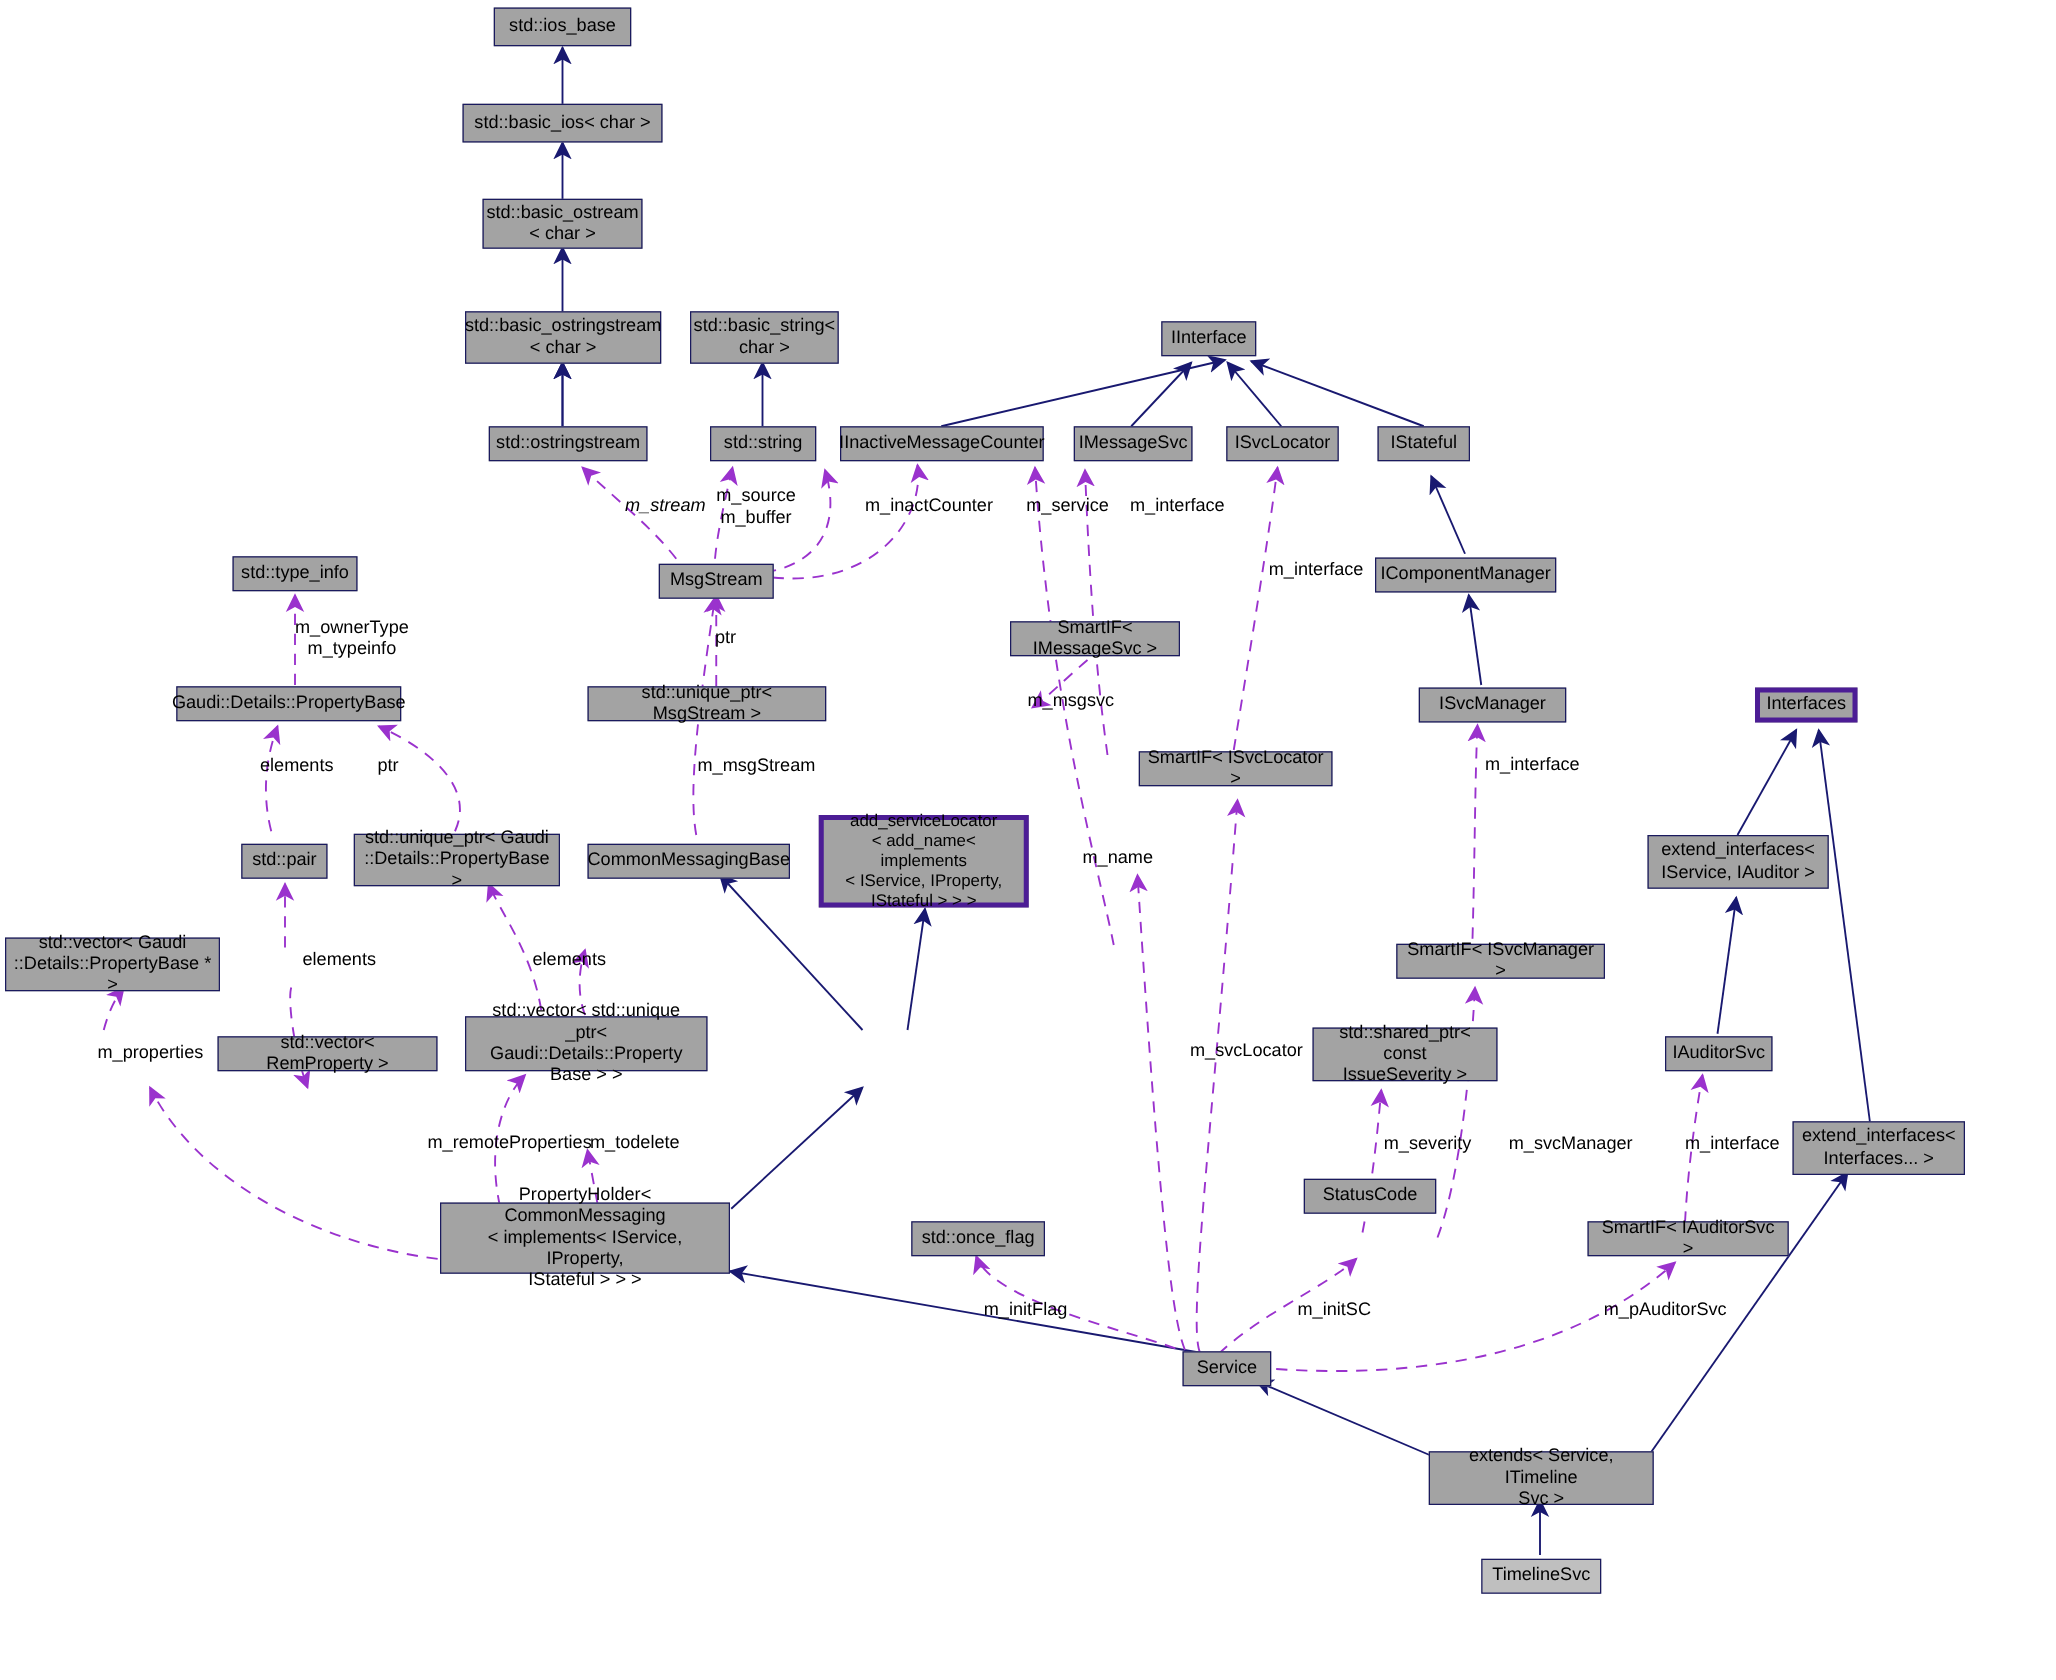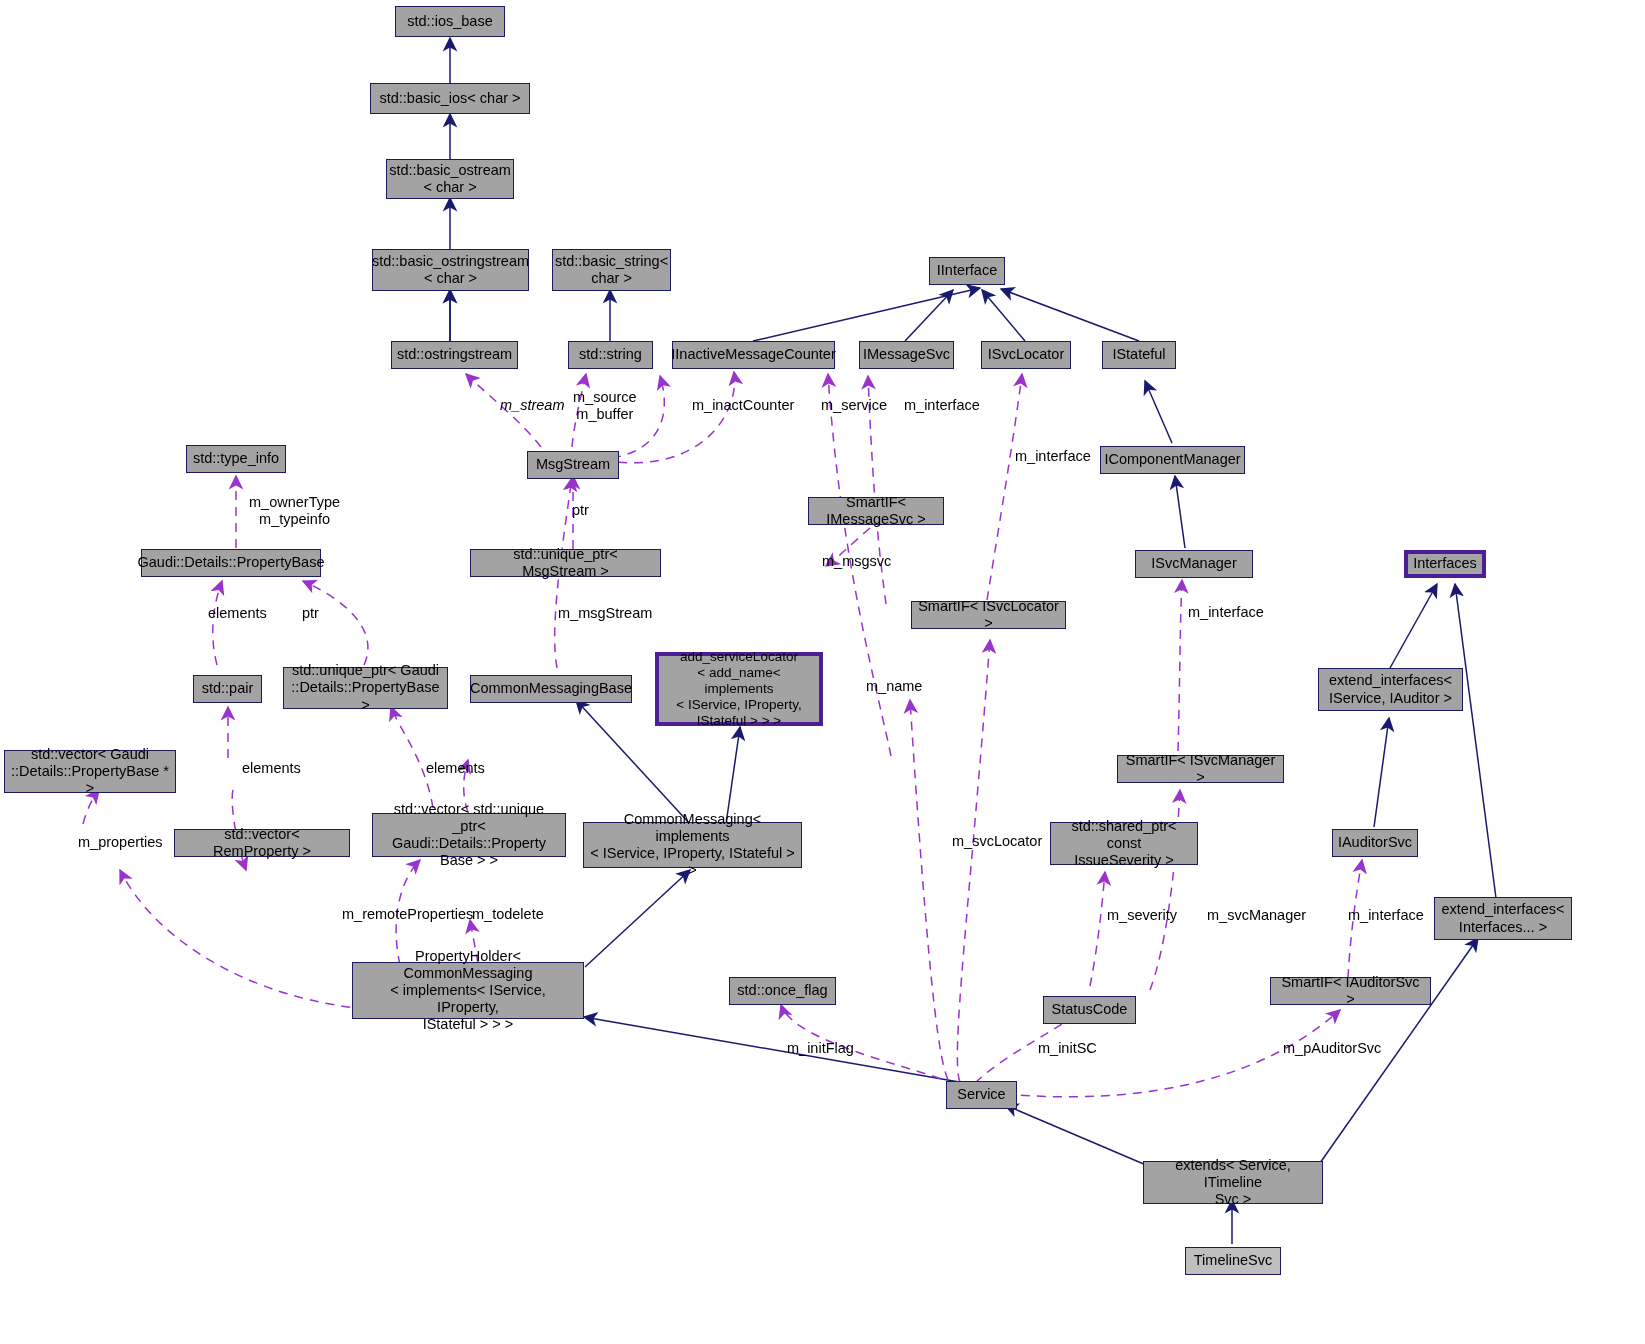--- a/index.html
+++ b/index.html
@@ -178,38 +178,36 @@
 ::Details::PropertyBase * &gt;</div>
 
   <div class="node" style="left:1117px;top:755px;width:167px;height:28px;">SmartIF&lt; ISvcManager &gt;</div>
 
   <div class="node" style="left:174px;top:829px;width:176px;height:28px;">std::vector&lt; RemProperty &gt;</div>
 
   <div class="node" style="left:372px;top:813px;width:194px;height:44px;">std::vector&lt; std::unique
 _ptr&lt; Gaudi::Details::Property
 Base &gt; &gt;</div>
 
-  <div class="node" style="left:583px;top:822px;width:219px;height:46px;">CommonMessaging&lt; implements
-&lt; IService, IProperty, IStateful &gt; &gt;</div>
 
   <div class="node" style="left:1050px;top:822px;width:148px;height:43px;">std::shared_ptr&lt; const
 IssueSeverity &gt;</div>
 
   <div class="node" style="left:1332px;top:829px;width:86px;height:28px;">IAuditorSvc</div>
 
   <div class="node" style="left:1434px;top:897px;width:138px;height:43px;">extend_interfaces&lt;
 Interfaces... &gt;</div>
 
   <div class="node" style="left:352px;top:962px;width:232px;height:57px;">PropertyHolder&lt; CommonMessaging
 &lt; implements&lt; IService, IProperty,
 IStateful &gt; &gt; &gt;</div>
 
   <div class="node" style="left:729px;top:977px;width:107px;height:28px;">std::once_flag</div>
 
-  <div class="node" style="left:1043px;top:996px;width:93px;height:28px;">StatusCode</div>
+  <div class="node" style="left:1043px;top:943px;width:106px;height:28px;">StatusCode</div>
 
   <div class="node" style="left:1270px;top:977px;width:161px;height:28px;">SmartIF&lt; IAuditorSvc &gt;</div>
 
   <div class="node" style="left:946px;top:1081px;width:71px;height:28px;">Service</div>
 
   <div class="node" style="left:1143px;top:1161px;width:180px;height:43px;">extends&lt; Service, ITimeline
 Svc &gt;</div>
 
   <div class="node filled" style="left:1185px;top:1247px;width:96px;height:28px;">TimelineSvc</div>
 
@@ -219,21 +217,21 @@
 m_buffer</div>
 
   <div class="elabel" style="left:692px;top:397px;">m_inactCounter</div>
 
   <div class="elabel" style="left:821px;top:397px;">m_service</div>
 
   <div class="elabel" style="left:904px;top:397px;">m_interface</div>
 
   <div class="elabel" style="left:1015px;top:448px;">m_interface</div>
 
-  <div class="elabel center" style="left:249px;top:494px;">m_ownerType
+  <div class="elabel center" style="left:236px;top:494px;">m_ownerType
 m_typeinfo</div>
 
   <div class="elabel" style="left:572px;top:502px;">ptr</div>
 
   <div class="elabel" style="left:822px;top:553px;">m_msgsvc</div>
 
   <div class="elabel" style="left:208px;top:605px;">elements</div>
 
   <div class="elabel" style="left:302px;top:605px;">ptr</div>
 

